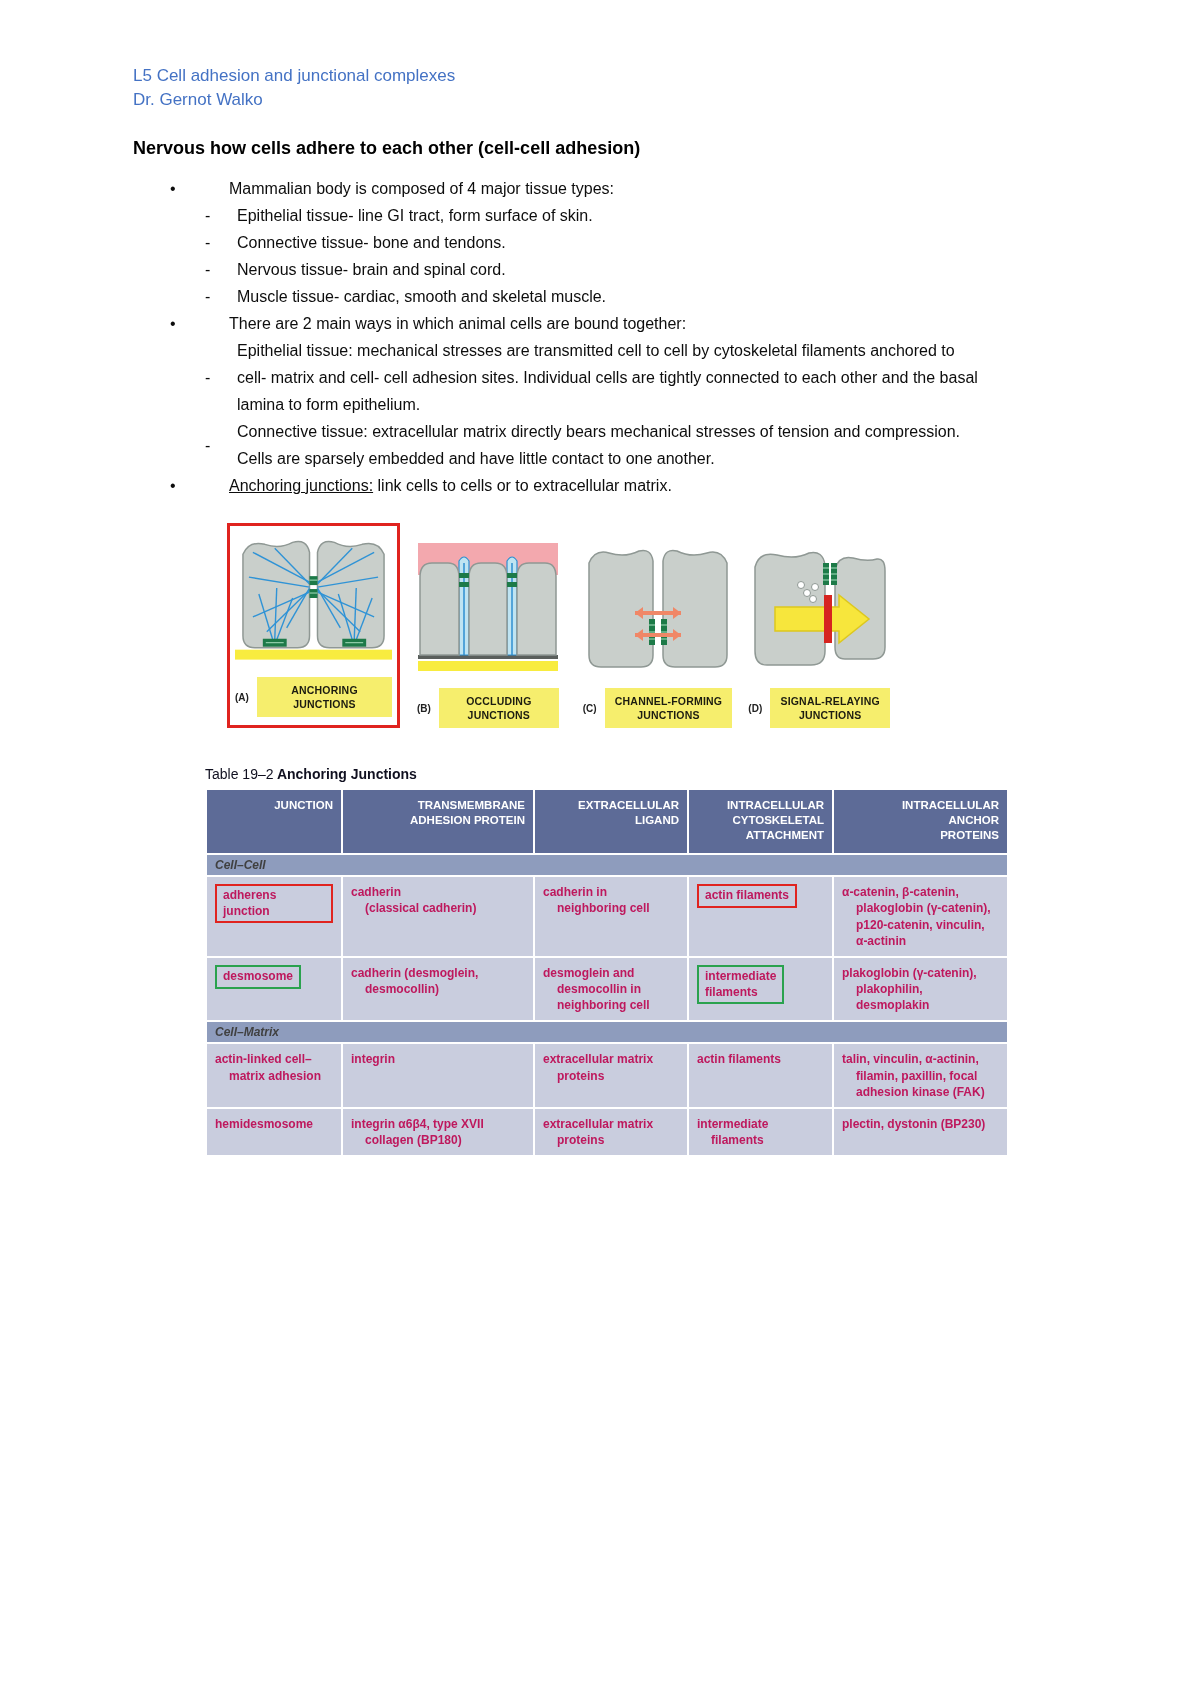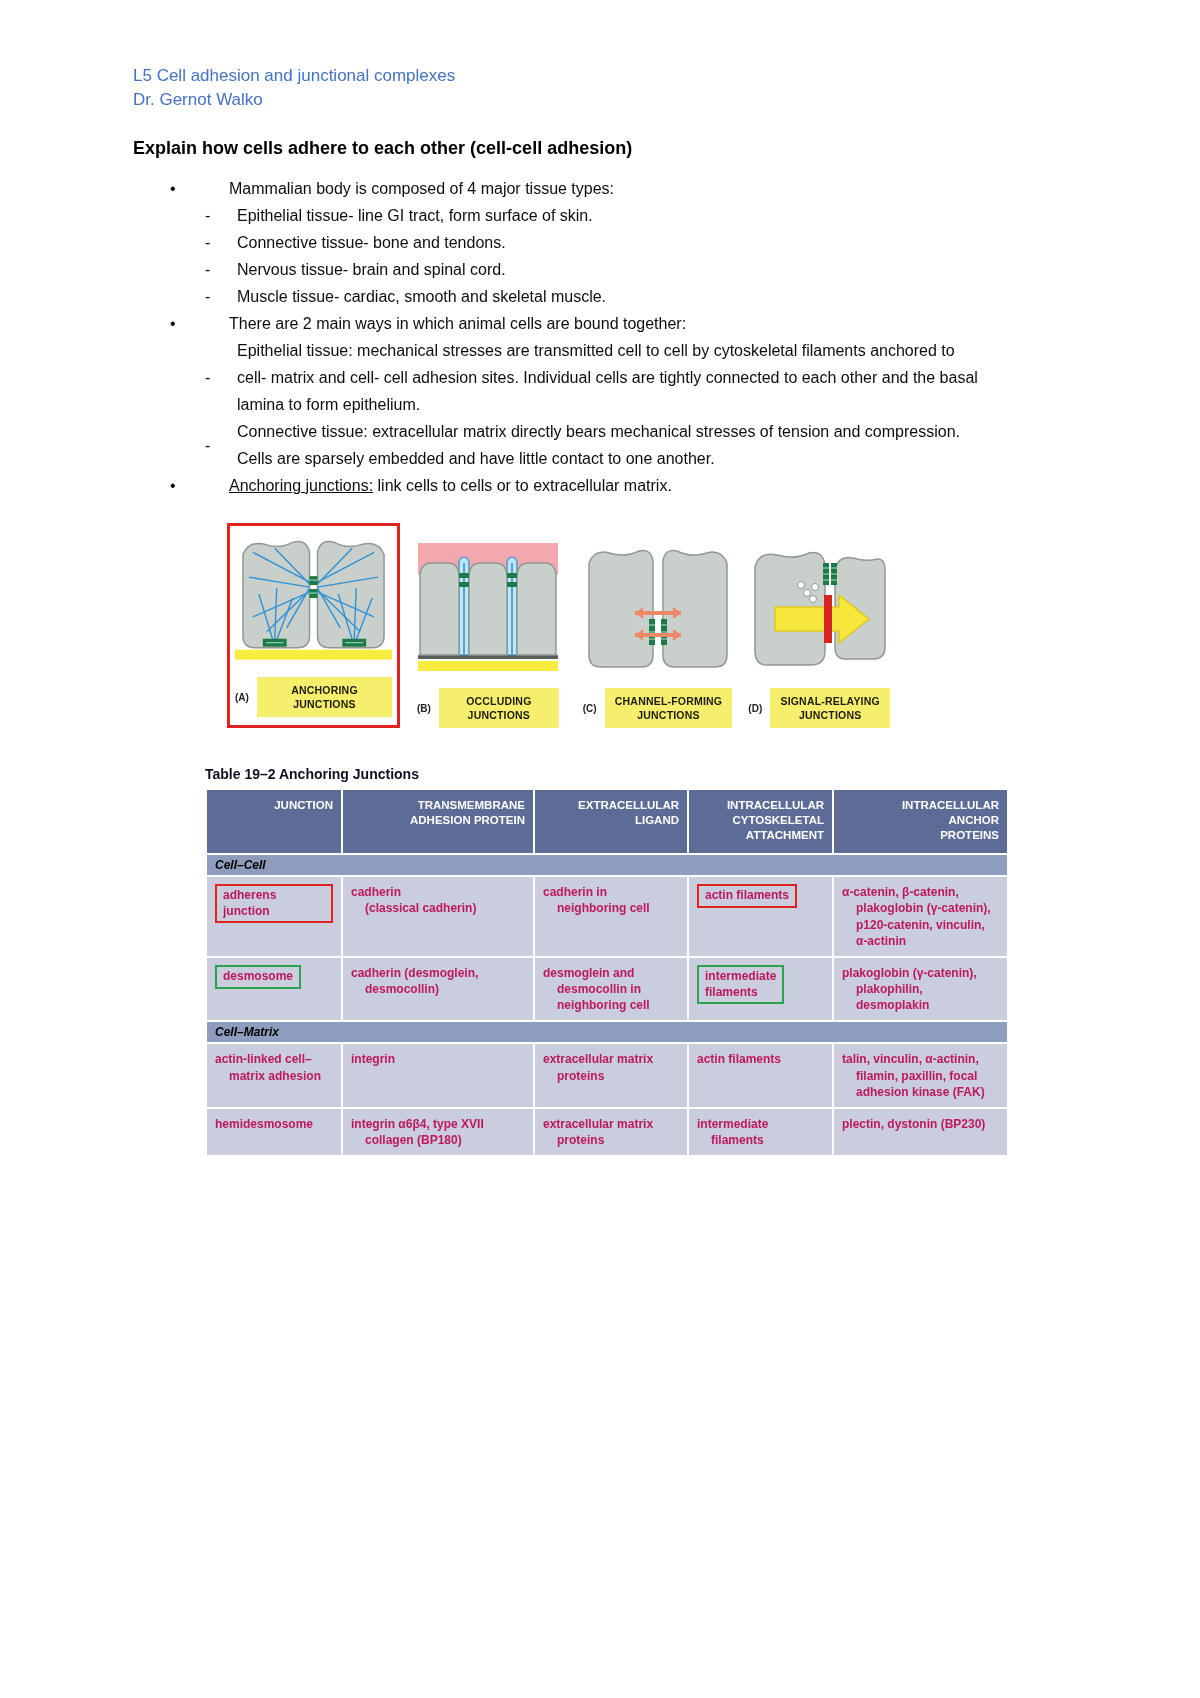--- a/index.html
+++ b/index.html
@@ -41,30 +41,30 @@
   .panel-letter { font-size: 10px; font-weight: bold; color: #222; flex: 0 0 22px; }
   .panel-label {
     flex: 1; background: var(--figure_label_bg, #f6ee6d);
     font-size: 10.5px; font-weight: bold; color: #1c1c10;
     text-align: center; padding: 6px 6px; line-height: 1.35; letter-spacing: 0.2px;
   }
 
   
   .table-block { margin-top: 38px; margin-left: 72px; width: 792px; }
   .table-title { font-size: 14px; margin-bottom: 6px; color: #101020; }
-  .table-title .tt-bold { font-weight: bold; }
+  .table-title .tt-bold { font-weight: normal; }
   .table-title .tt-rest { font-weight: bold; }
   table.junction-table { border-collapse: separate; border-spacing: 2px; width: 792px; table-layout: fixed; }
   table.junction-table th {
     background: var(--table_header_bg, #5d6b97); color: #ffffff;
     font-size: 11.5px; font-weight: bold; text-align: right; vertical-align: top;
     padding: 8px 8px 10px 8px; line-height: 1.3; white-space: pre-line;
   }
   tr.section-row td {
-    background: var(--table_section_bg, #8e9cbd); color: #000000;
+    background: var(--table_section_bg, #8e9cbd); color: #404040;
     font-size: 12px; font-weight: bold; font-style: italic;
     padding: 3px 8px;
   }
   tr.body-row td {
     background: var(--table_row_bg, #c9cdde); color: #be185d;
     font-size: 12px; font-weight: bold; vertical-align: top;
     padding: 7px 8px; line-height: 1.35;
   }
   .hang { display: block; padding-left: 14px; text-indent: -14px; white-space: pre-line; }
   .boxed { display: inline-block; padding: 2px 6px; white-space: pre-line; line-height: 1.3; }
@@ -75,21 +75,21 @@
 <body>
 
 <div class="page">
   <div class="content">
 
     <div class="doc-header">
       <div>L5 Cell adhesion and junctional complexes</div>
       <div>Dr. Gernot Walko</div>
     </div>
 
-    <div class="main-heading">Explain how cells adhere to each other (cell-cell adhesion)</div>
+    <div class="main-heading">Nervous how cells adhere to each other (cell-cell adhesion)</div>
 
     <div class="bullets">
 
       <div class="bullet-row">
         <span class="marker"></span>
         <span class="btext">Mammalian body is composed of 4 major tissue types:</span>
       </div>
       <div class="sub-row">
         <span class="marker"></span>
         <span class="btext">Epithelial tissue- line GI tract, form surface of skin.</span>

